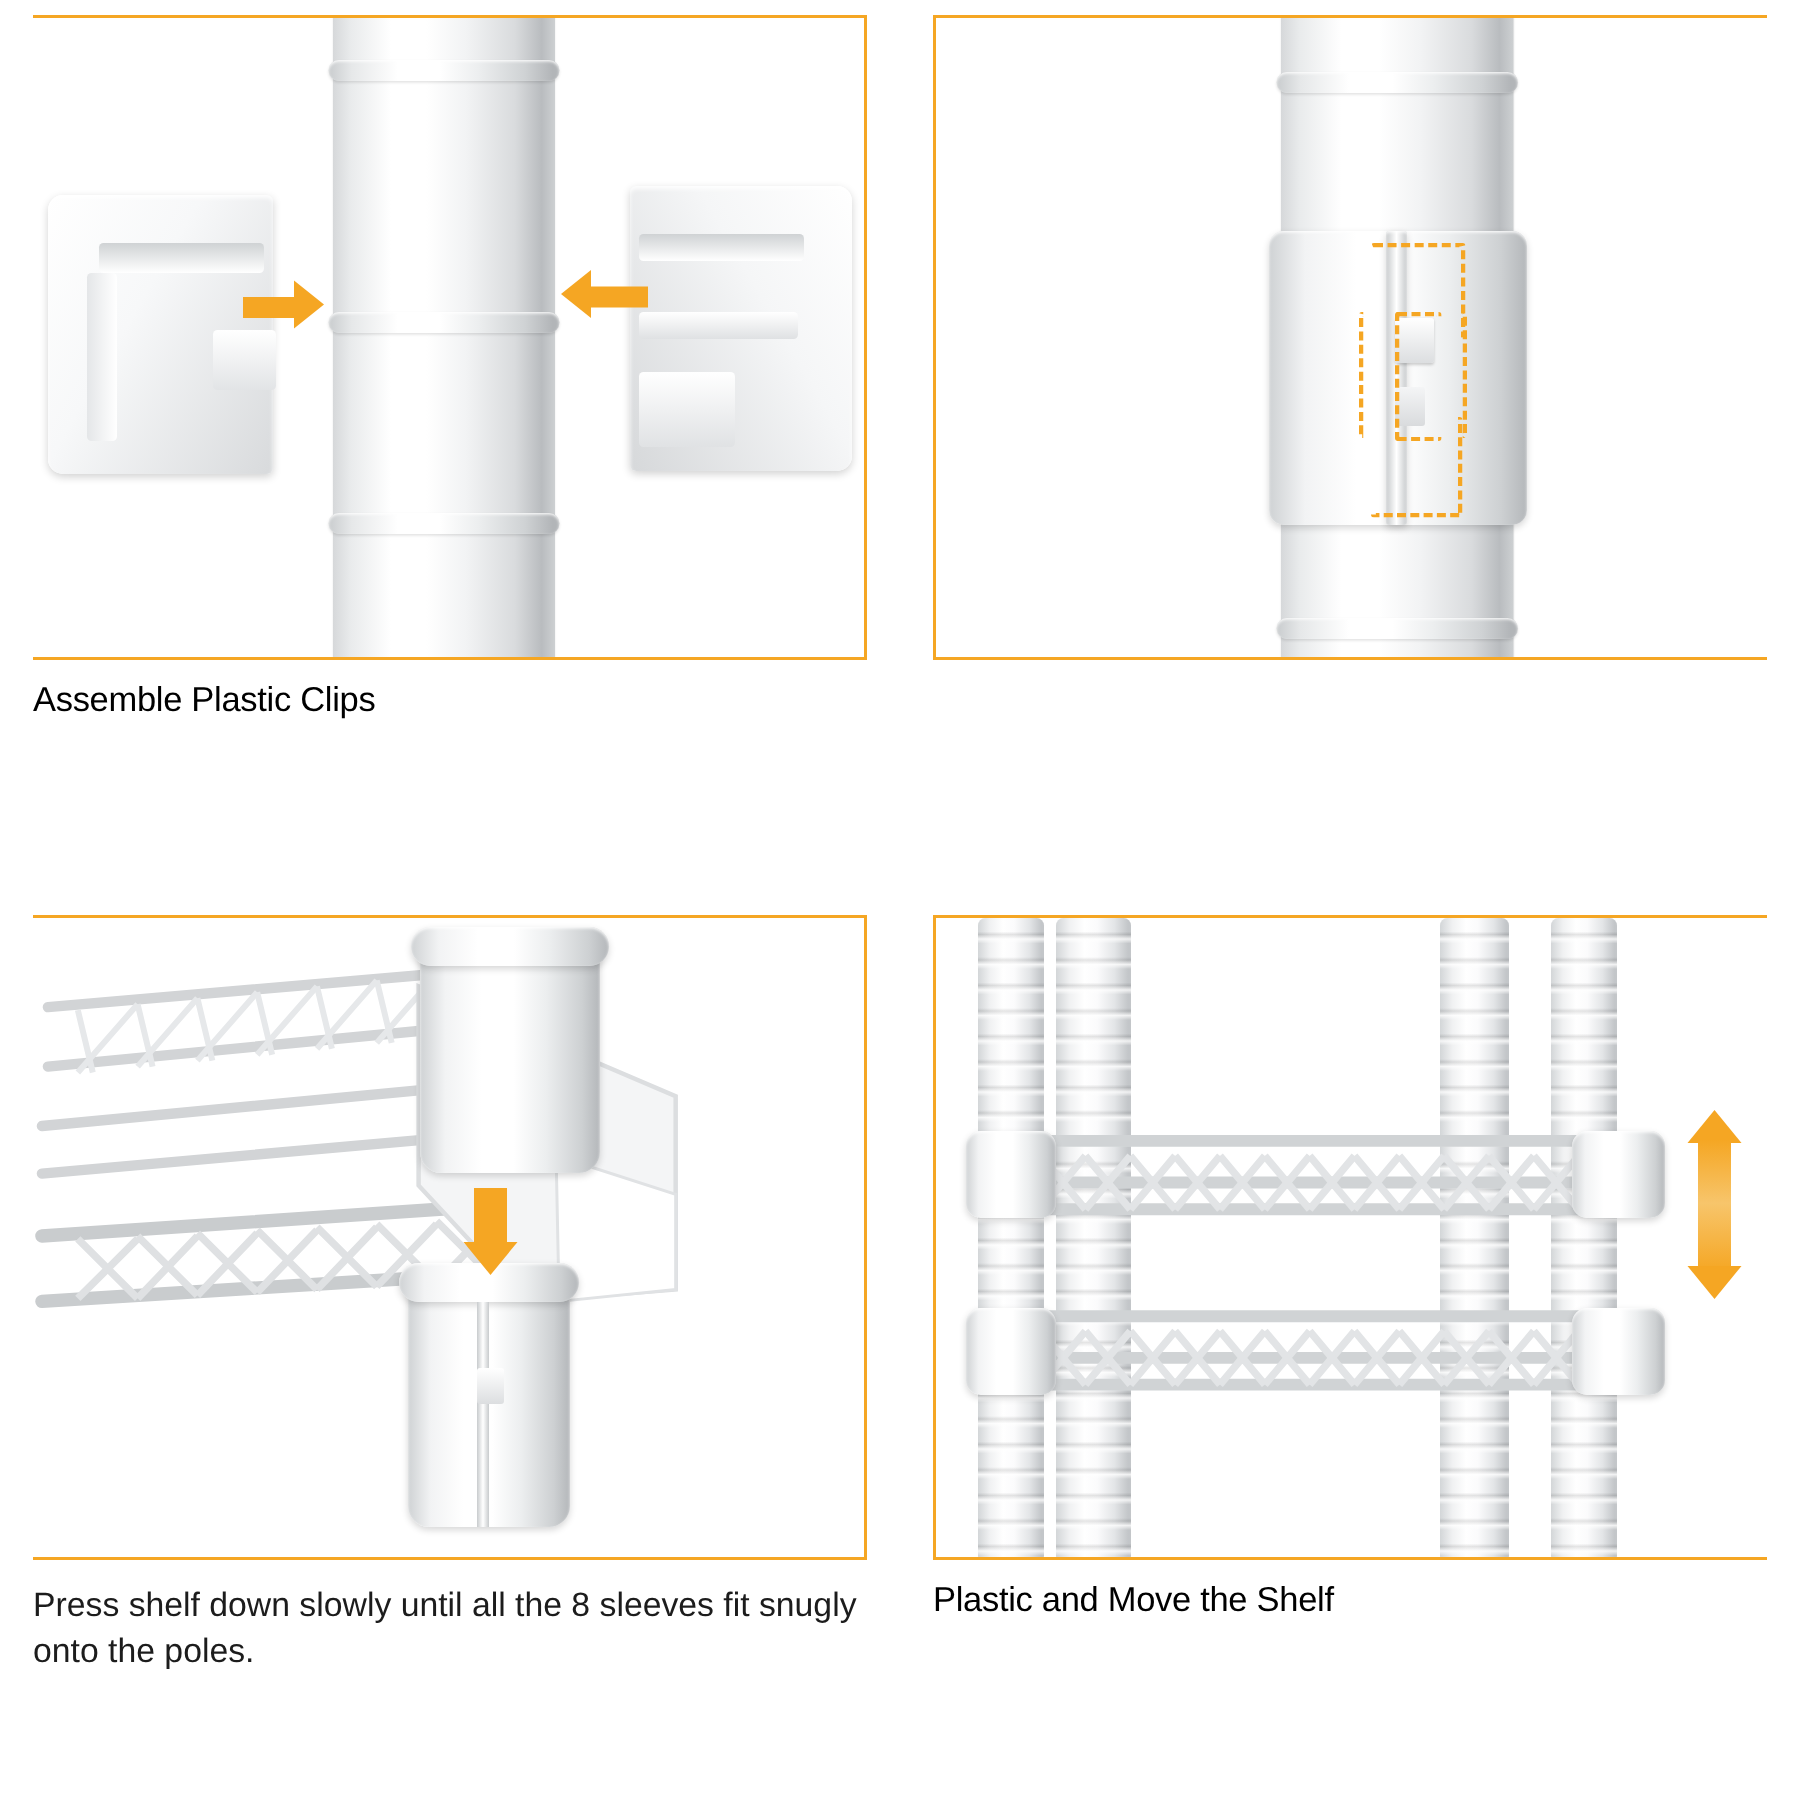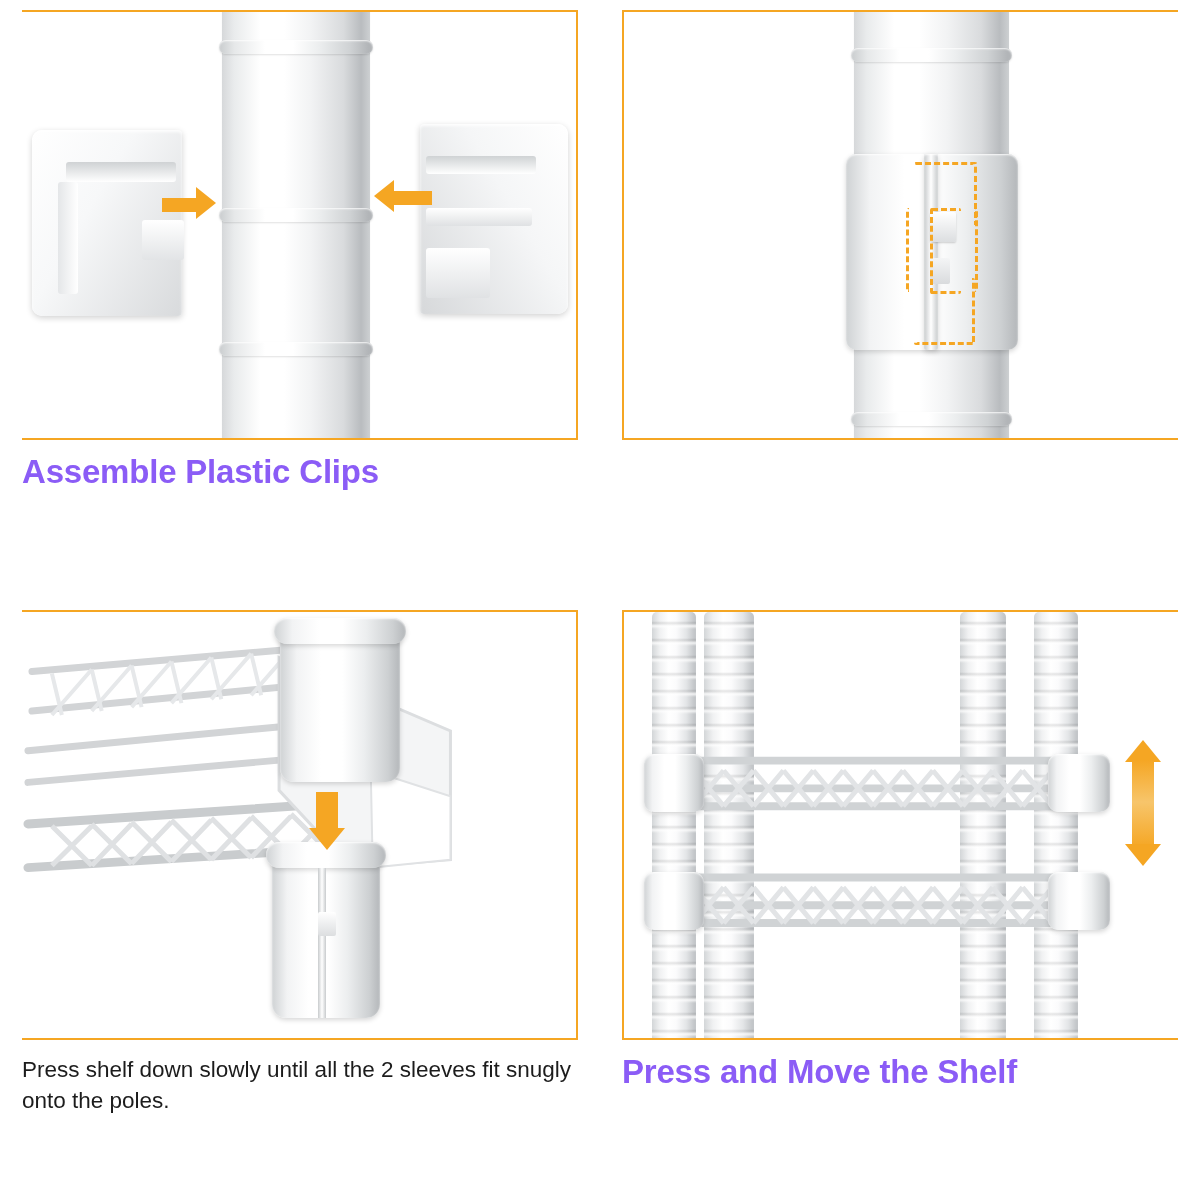--- a/index.html
+++ b/index.html
@@ -46,23 +46,23 @@
   }
   .frame.no-left { border-left: none; }
   .frame.no-right { border-right: none; }
 
   
   .caption {
     margin-top: 14px;
     padding-right: 4px;
   }
   .cap-title {
-    color: #8b5cf6;
-    font-size: 33px;
-    font-weight: bold;
+    color: #000000;
+    font-size: 23px;
+    font-weight: normal;
     letter-spacing: -0.2px;
     line-height: 1.1;
     margin: 0 0 8px 0;
     white-space: nowrap;
   }
   .cap-body {
     color: #1c1c1c;
     font-size: 22.5px;
     line-height: 1.38;
     margin: 0;
@@ -302,21 +302,21 @@
         <div style="position:absolute; left:296px; top:300px; width:18px; height:24px;
                     background:linear-gradient(to bottom,#ffffff,#dcdee0); border-radius:2px;"></div>
 
         <div style="position:absolute; left:286px; top:180px; width:40px; height:66px;">
           <div class="arrow-shaft" style="left:8px; top:0; width:22px; height:40px;"></div>
           <div class="tri-down" style="left:1px; top:36px;"></div>
         </div>
       </div>
 
       <div class="caption">
-        <p class="cap-body">Press shelf down slowly until all the 2 sleeves fit snugly onto the poles.</p>
+        <p class="cap-body">Press shelf down slowly until all the 8 sleeves fit snugly onto the poles.</p>
       </div>
     </div>
 
     <div class="cell">
       <div class="frame no-right">
 
         <div class="groove-pole" style="left:28px; top:0; width:44px; height:430px;"></div>
         <div class="groove-pole" style="left:80px; top:0; width:50px; height:430px;"></div>
         <div class="groove-pole" style="left:410px; top:0; width:44px; height:430px;"></div>
         <div class="groove-pole" style="left:336px; top:0; width:46px; height:430px;"></div>
@@ -363,18 +363,18 @@
                background:linear-gradient(to bottom,#f5a623,#f7c56b);"></div>
         </div>
         <div style="position:absolute; left:500px; top:190px; width:40px; height:72px;">
           <div class="arrow-shaft" style="left:8px; top:0; width:22px; height:46px;
                background:linear-gradient(to bottom,#f7c56b,#f5a623);"></div>
           <div class="tri-down" style="left:1px; top:42px;"></div>
         </div>
       </div>
 
       <div class="caption">
-        <h2 class="cap-title">Press and Move the Shelf</h2>
+        <h2 class="cap-title">Plastic and Move the Shelf</h2>
       </div>
     </div>
 
   </div>
 </div>
 
 </body></html>

